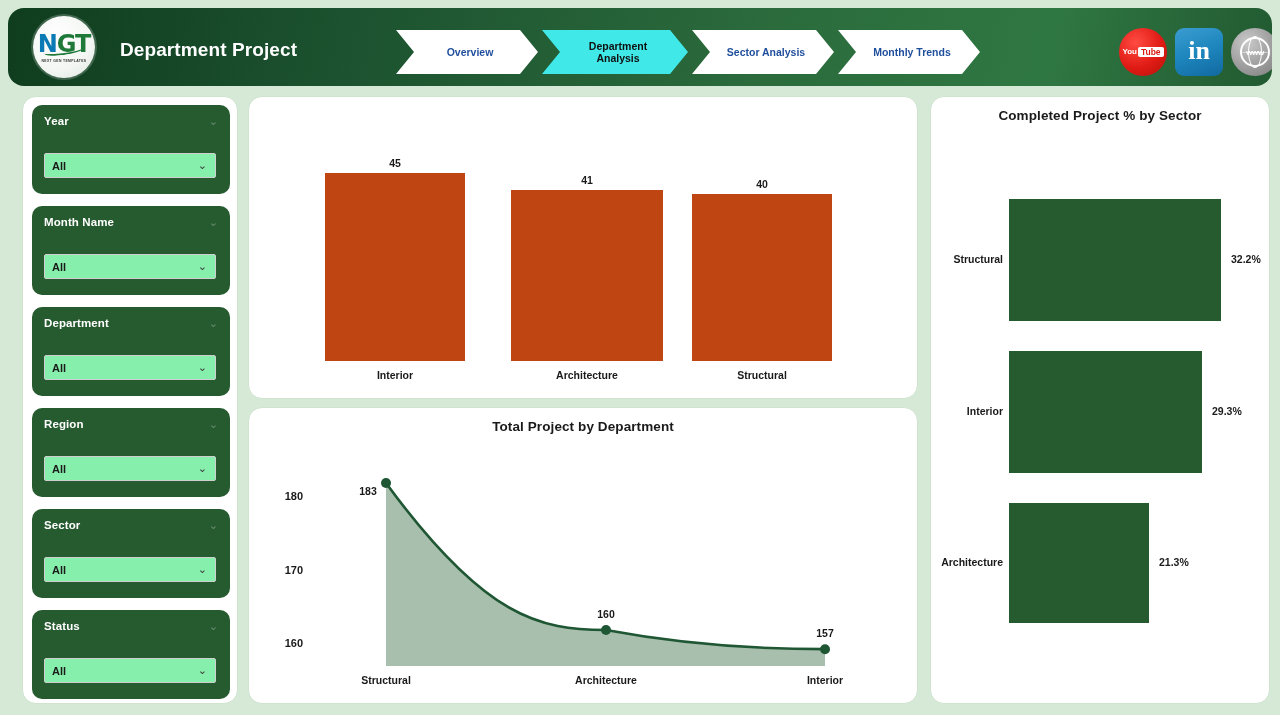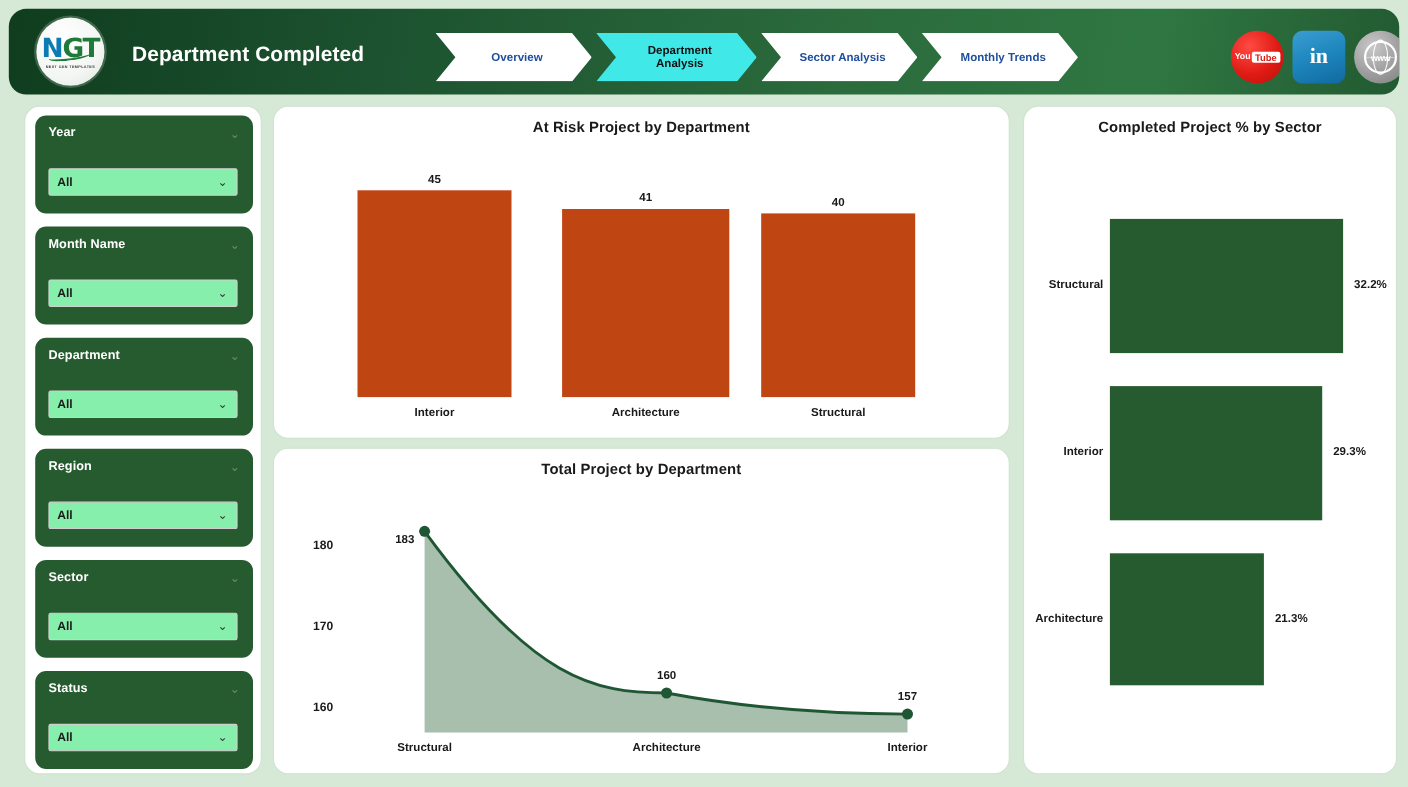--- a/index.html
+++ b/index.html
@@ -71,21 +71,21 @@
     gap: 1px;
   }
   .soc.yt .you { color:#fff; font-size:8px; font-weight:bold; line-height:8px; }
   .soc.yt .tube {
     background:#fff; color:#d81a12; font-size:8.5px; font-weight:bold;
     border-radius:2px; padding:0 3px; line-height:10px;
   }
   .soc.li {
     border-radius: 9px;
     background: linear-gradient(160deg,#3b9dd1 0%, #1d86bd 50%, #1169a0 100%);
-    color:#fff; font-size:20px; font-weight:bold; font-family:"Liberation Serif", serif;
+    color:#fff; font-size:26px; font-weight:bold; font-family:"Liberation Serif", serif;
     line-height: 26px; padding-bottom: 3px;
   }
   .soc.www {
     border-radius: 50%;
     background: radial-gradient(circle at 35% 30%, #c9c9c9 0%, #9c9c9c 55%, #7d7d7d 100%);
     position: relative;
   }
   .soc.www .globe {
     width: 30px; height: 30px; border-radius:50%; border:2px solid #ffffff;
     display:flex; align-items:center; justify-content:center; position:relative;
@@ -171,21 +171,21 @@
 <div id="root">
 
   <div class="header">
 
     <div class="logo">
       <div class="swoosh"></div>
       <div class="logo-main">N<span class="g">G</span><span class="t">T</span></div>
       <div class="logo-sub">NEXT GEN TEMPLATES</div>
     </div>
 
-    <div class="header-title">Department Completed</div>
+    <div class="header-title">Department Project</div>
 
     <div class="nav">
       <div class="chev c1">Overview</div>
       <div class="chev c2">
         <span>Department<br>Analysis</span>
       </div>
       <div class="chev c3">Sector Analysis</div>
       <div class="chev c5">Monthly Trends</div>
     </div>
 
@@ -248,21 +248,20 @@
       <div class="filter-label">Status</div>
       <div class="filter-caret">⌄</div>
       <div class="filter-select">
         <span>All</span>
         <span class="dd-caret">⌄</span>
       </div>
     </div>
   </div>
 
   <div class="panel" id="panel-bar">
-    <div class="panel-title">At Risk Project by Department</div>
     <div class="vbars" id="vbars">
         <div class="vbar-group" style="left: 76px; width: 140px; bottom: 37px;">
           <div class="vbar-value" style="bottom: 192px;">45</div>
           <div class="vbar-rect" style="height: 188px; background: rgb(191, 69, 19);"></div>
           <div class="vbar-cat">Interior</div>
         </div>
         <div class="vbar-group" style="left: 262px; width: 152px; bottom: 37px; margin-top: 35px;">
           <div class="vbar-value" style="bottom: 175px;">41</div>
           <div class="vbar-rect" style="height: 171px; background: rgb(191, 69, 19);"></div>
           <div class="vbar-cat">Architecture</div>

